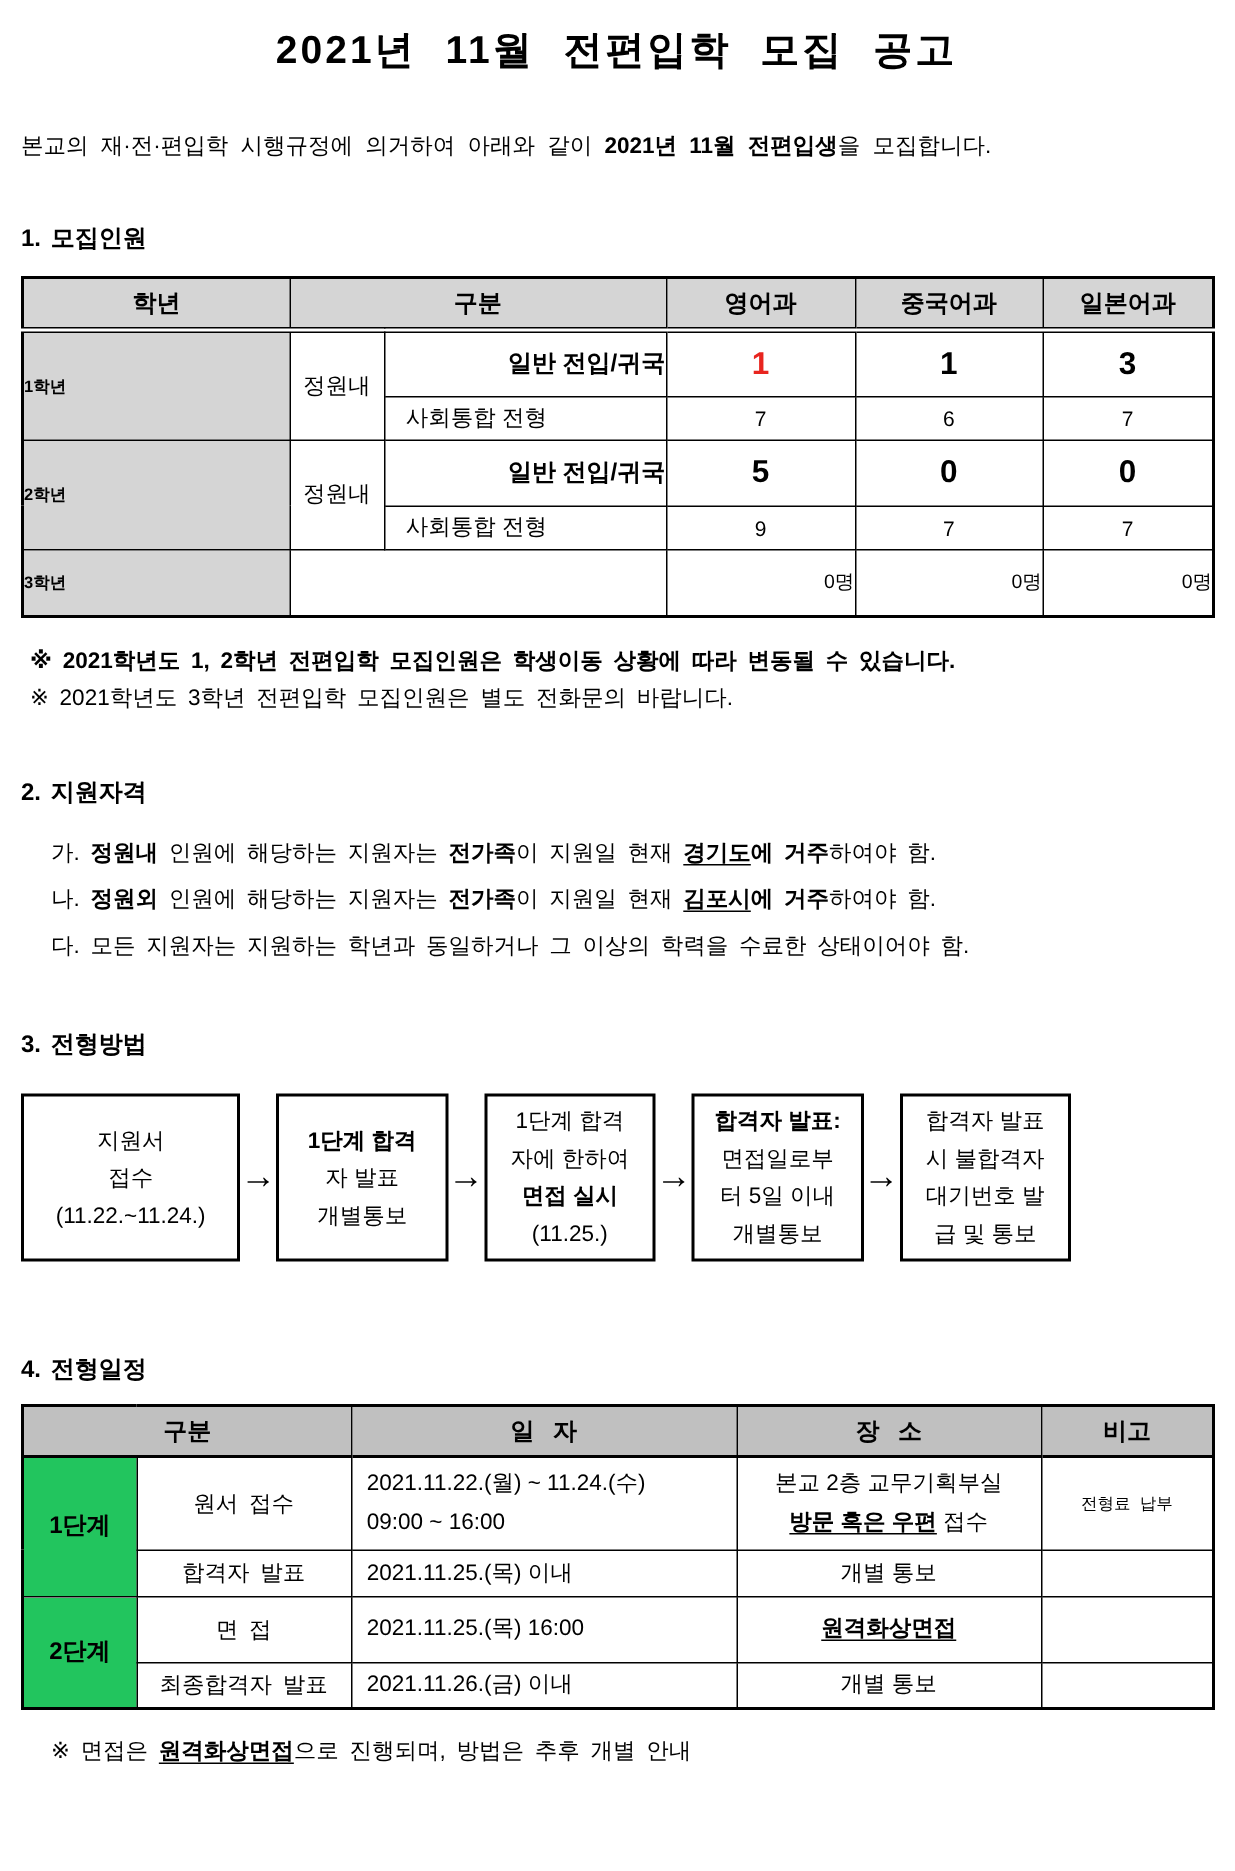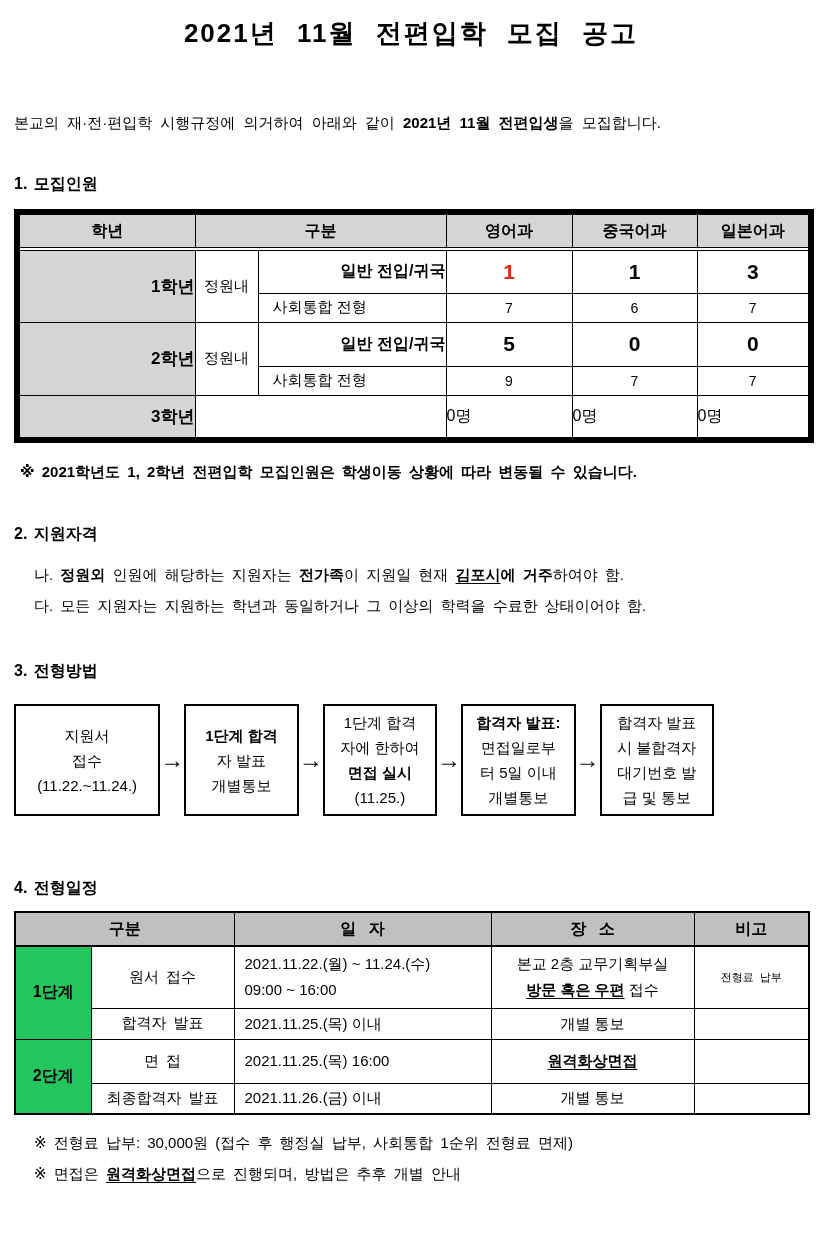--- a/index.html
+++ b/index.html
@@ -10,37 +10,37 @@
     box-sizing:border-box;
     padding:14px 15px 10px 14px;
   }
   .b{font-weight:bold;}
   .u{text-decoration:underline;text-underline-offset:3px;}
   
   .title{
     text-align:center;font-size:26px;font-weight:bold;
     letter-spacing:2px;word-spacing:10px;margin-top:2px;
   }
-  .intro{margin-top:61px;font-size:15px;word-spacing:4px;line-height:22px;}
+  .intro{margin-top:36px;font-size:15px;word-spacing:4px;line-height:22px;}
   .sec-heading{margin-top:40px;font-size:16px;font-weight:bold;word-spacing:2px;}
   
   table{border-collapse:collapse;width:794px;table-layout:fixed;}
   td,th{border:1px solid #000;padding:0;font-size:15px;overflow:hidden;}
-  .t1{margin-top:14px;border:6px solid #000000;}
+  .t1{margin-top:14px;border:2px solid #000000;}
   .t1 thead th{
     background:#d5d5d5;font-size:16px;font-weight:bold;
     border-bottom:4px double #000;height:32px;
   }
-  .t1 .grade{background:#d5d5d5;font-weight:bold;font-size:17px;text-align:right;}
+  .t1 .grade{background:#d5d5d5;font-weight:bold;font-size:11px;text-align:left;}
   .t1 .quota{text-align:center;font-size:15px;}
   .t1 .type-b{font-weight:bold;font-size:16px;text-align:right;padding-left:14px;}
   .t1 .type-r{font-size:15px;text-align:left;padding-left:14px;}
   .t1 .big{font-size:21px;font-weight:bold;text-align:center;}
   .t1 .sm{font-size:14px;text-align:center;}
-  .t1 .zero{font-size:16px;text-align:left;}
+  .t1 .zero{font-size:13px;text-align:right;}
   .row-gen{height:44px;}
   .row-soc{height:29px;}
   .row-g3{height:45px;}
   .notes{margin-top:16px;padding-left:6px;}
   .notes div{line-height:25px;word-spacing:3px;}
   
   .quals{margin-top:14px;padding-left:20px;}
   .quals div{line-height:31px;word-spacing:3px;}
   
   .flow{margin-top:22px;display:flex;align-items:center;justify-content:space-between;width:700px;}
@@ -130,25 +130,27 @@
       <td colspan="2"></td>
       <td class="zero">0명</td>
       <td class="zero">0명</td>
       <td class="zero">0명</td>
     </tr>
   </tbody>
 </table>
 
 <div class="notes">
   <div><span class="b">※ 2021학년도 1, 2학년 전편입학 모집인원은 학생이동 상황에 따라 변동될 수 있습니다.</span></div>
+  <div><span>※ 2021학년도 3학년 전편입학 모집인원은 별도 전화문의 바랍니다.</span></div>
 </div>
 
 <div class="sec-heading">2. 지원자격</div>
 
 <div class="quals">
+  <div><span>가. </span><span class="b">정원내</span><span> 인원에 해당하는 지원자는 </span><span class="b">전가족</span><span>이 지원일 현재 </span><span class="b u">경기도</span><span class="b">에 거주</span><span>하여야 함.</span></div>
   <div><span>나. </span><span class="b">정원외</span><span> 인원에 해당하는 지원자는 </span><span class="b">전가족</span><span>이 지원일 현재 </span><span class="b u">김포시</span><span class="b">에 거주</span><span>하여야 함.</span></div>
   <div><span>다. 모든 지원자는 지원하는 학년과 동일하거나 그 이상의 학력을 수료한 상태이어야 함.</span></div>
 </div>
 
 <div class="sec-heading">3. 전형방법</div>
 
 <div class="flow">
   <div class="flow-box wide">
     <div><span>지원서</span></div>
     <div><span>접수</span></div>
@@ -231,16 +233,15 @@
     <tr class="r-mid">
       <td class="type">최종합격자 발표</td>
       <td class="date">2021.11.26.(금) 이내</td>
       <td class="place">개별 통보</td>
       <td class="remark"></td>
     </tr>
   </tbody>
 </table>
 
 <div class="snotes">
-  <div><span>※ 전형료 납부: 30,000원 (접수 후 행정실 납부, 사회통합 1순위 전형료 면제)</span></div>
   <div><span>※ 면접은 </span><span class="b u">원격화상면접</span><span>으로 진행되며, 방법은 추후 개별 안내</span></div>
   <div></div>
 </div>
 
 </body></html>

